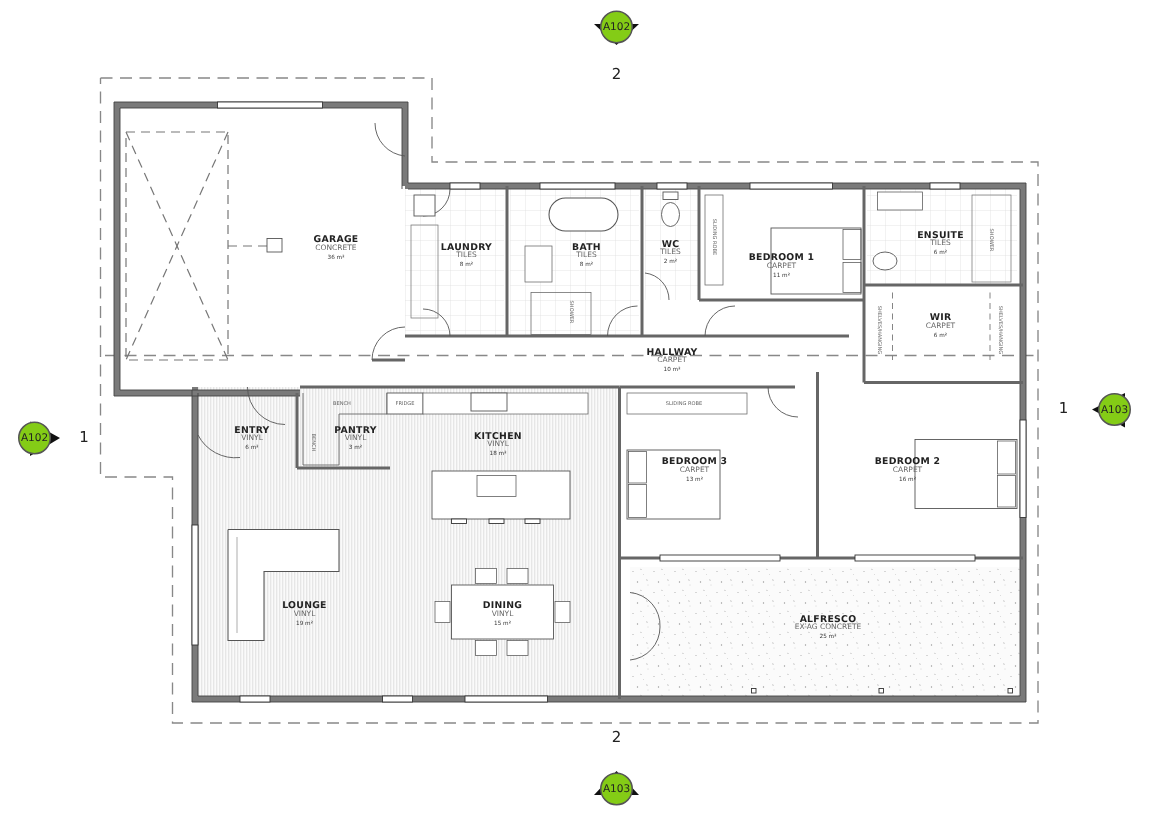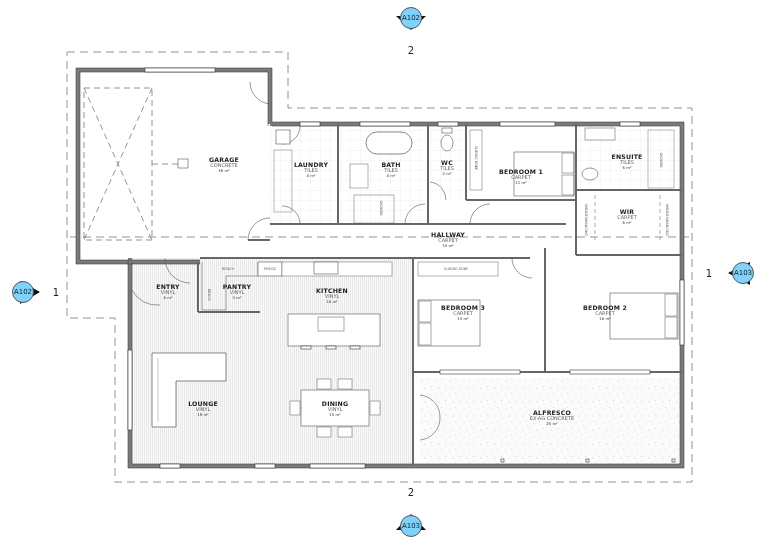--- a/index.html
+++ b/index.html
@@ -5,21 +5,21 @@
   html,body{margin:0;padding:0;background:#ffffff;}
   body{width:768px;height:544px;position:relative;overflow:hidden;font-family:"DejaVu Sans",sans-serif;}
   svg{position:absolute;left:0;top:0;}
   .lbl{position:absolute;text-align:center;transform:translate(-50%,-50%);line-height:1.15;white-space:nowrap;}
   .rn{font-weight:bold;font-size:6.2px;color:#222;letter-spacing:0.2px;}
   .rf{font-size:5px;color:#666;}
   .ra{font-size:3.8px;color:#333;}
   .fx{position:absolute;font-size:3.4px;color:#666;transform:translate(-50%,-50%);white-space:nowrap;}
   .fxv{position:absolute;font-size:3.4px;color:#666;transform:translate(-50%,-50%) rotate(90deg);white-space:nowrap;}
   .grid-num{position:absolute;font-size:10px;color:#222;transform:translate(-50%,-50%);}
-  .marker{position:absolute;width:22px;height:22px;border-radius:50%;border:1px solid #555;background:#7dd3fc;font-size:7px;color:#222;display:flex;align-items:center;justify-content:center;transform:translate(-50%,-50%);box-sizing:border-box;}
+  .marker{position:absolute;width:22px;height:22px;border-radius:50%;border:1px solid #555;background:#84cc16;font-size:7px;color:#222;display:flex;align-items:center;justify-content:center;transform:translate(-50%,-50%);box-sizing:border-box;}
 </style>
 </head>
 <body>
 
 <svg width="768" height="544" viewBox="0 0 768 544">
   <defs>
     <pattern id="vinyl" width="2" height="10" patternUnits="userSpaceOnUse">
       <rect width="2" height="10" fill="#fafafa"></rect>
       <line x1="0.5" y1="0" x2="0.5" y2="10" stroke="#dcdcdc" stroke-width="0.6"></line>
     </pattern>

